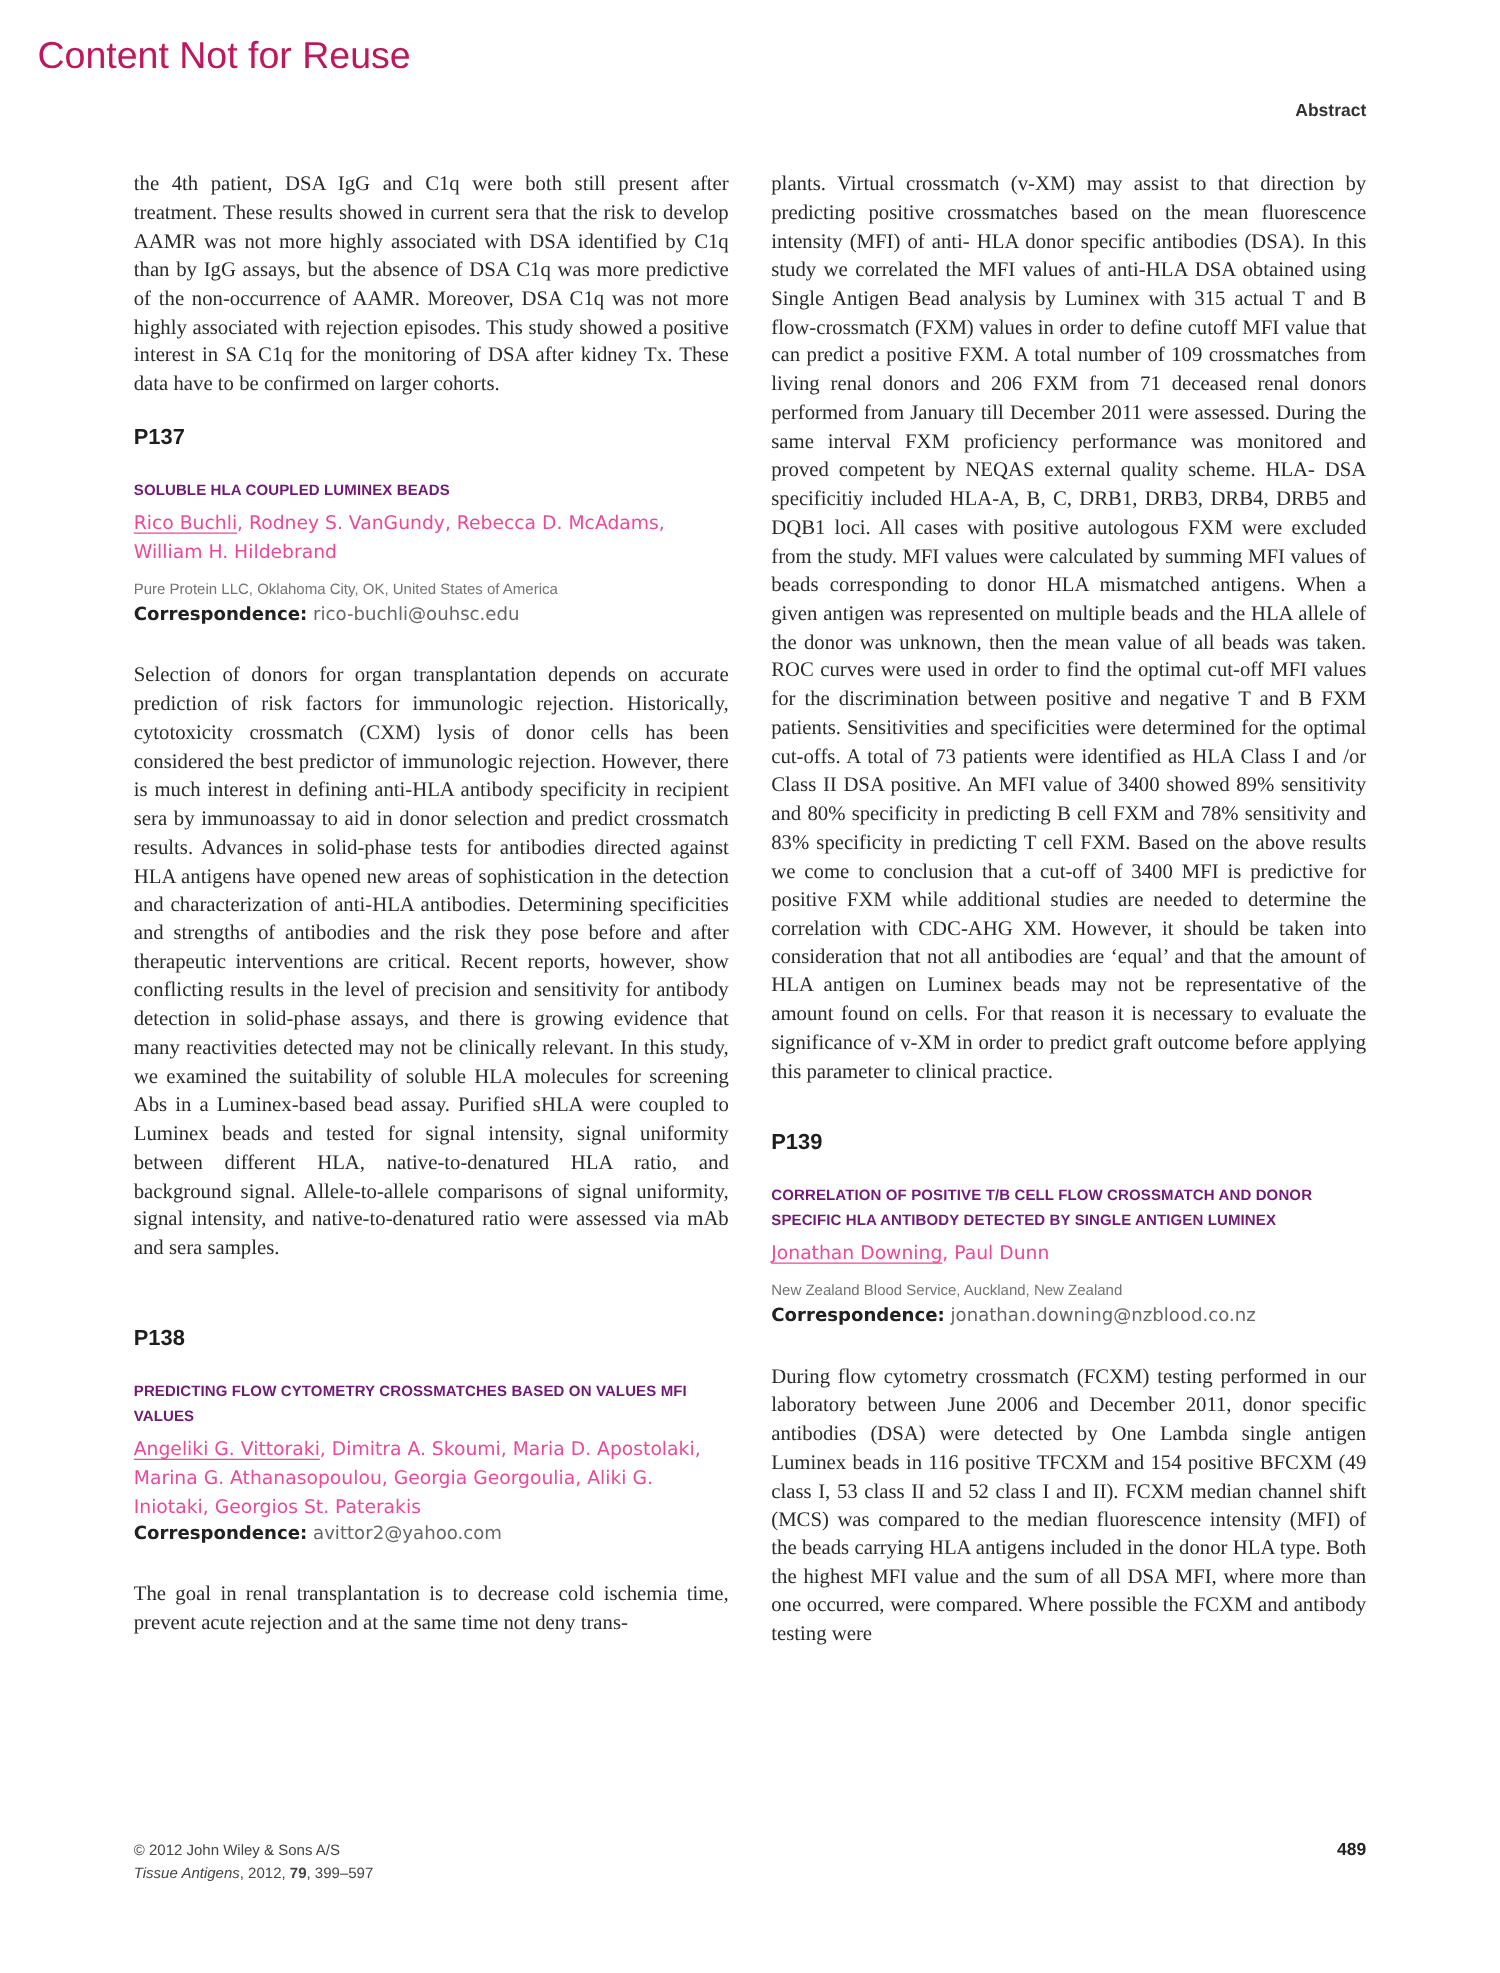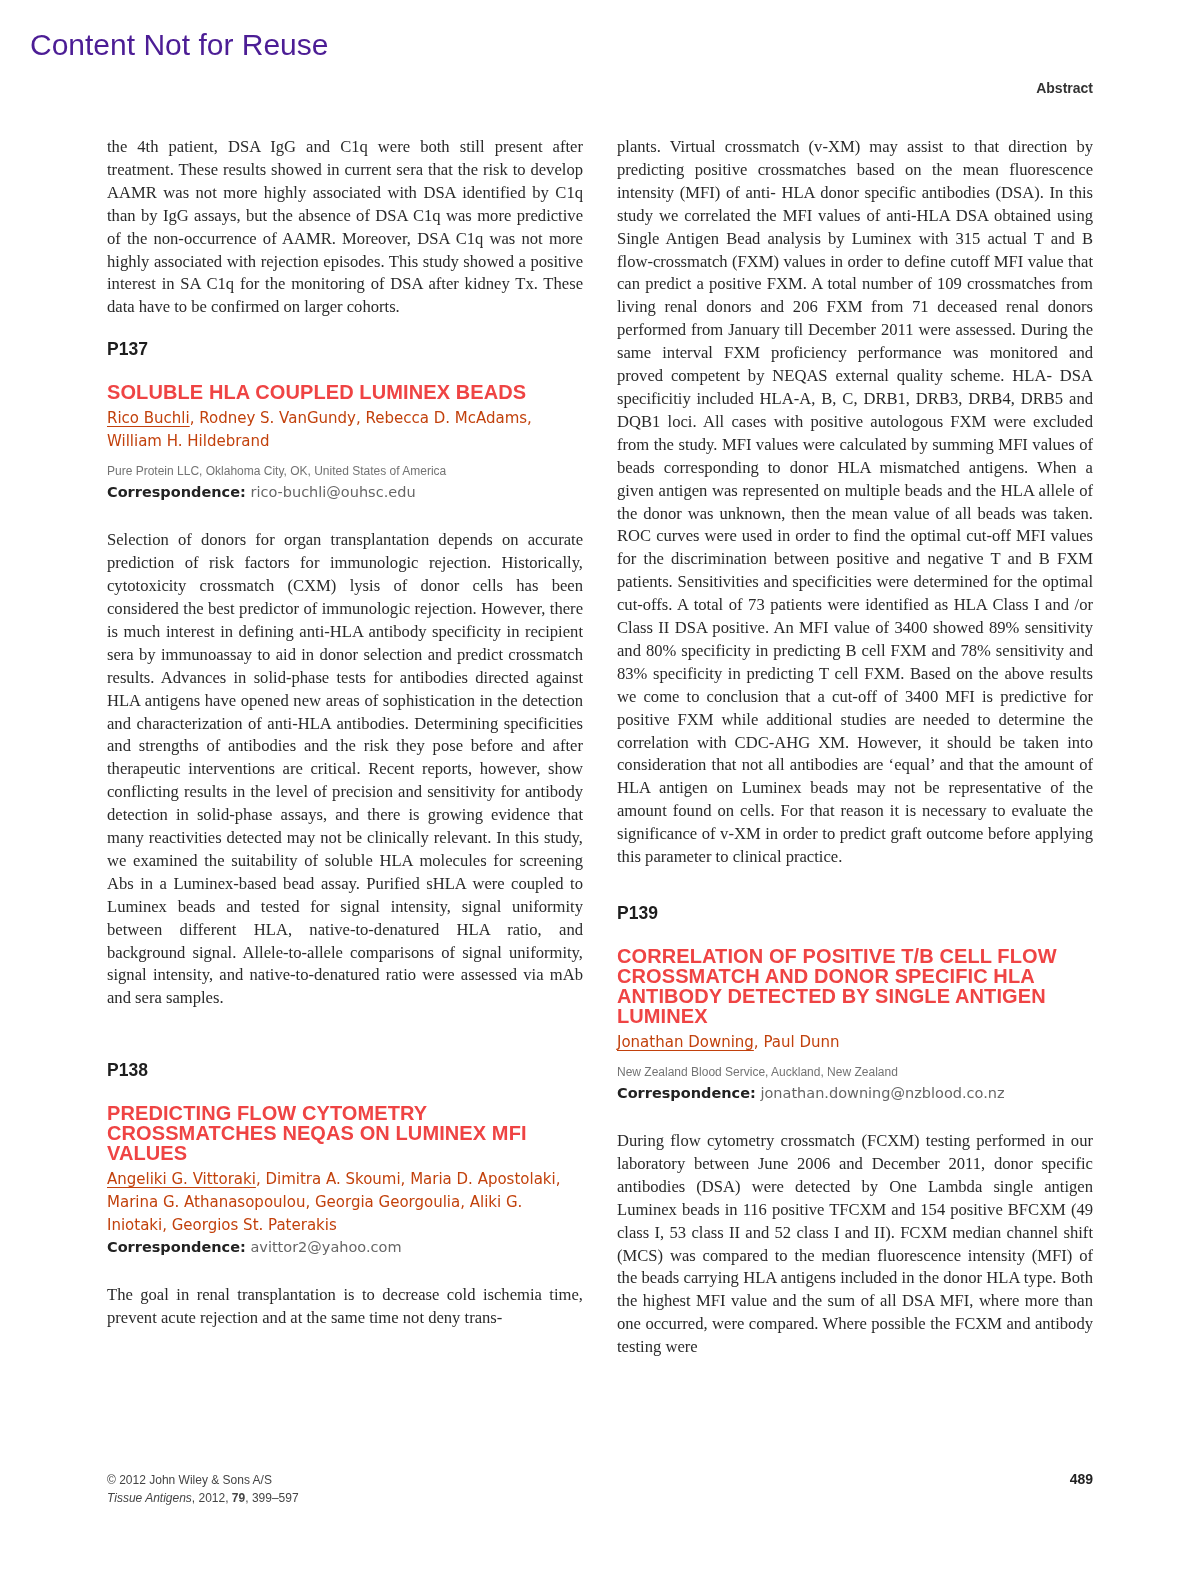--- a/index.html
+++ b/index.html
@@ -1,42 +1,42 @@
 <!DOCTYPE html>
 <html><head>
 <meta charset="utf-8">
 <style>
   html, body { margin: 0; padding: 0; background: #ffffff; }
   body { width: 1200px; height: 1578px; position: relative; overflow: hidden; color: #222; }
   .watermark {
     position: absolute; left: 30px; top: 28px;
-    font-family: "Liberation Sans", sans-serif; font-size: 30px; color: #4c1d95;
+    font-family: "Liberation Sans", sans-serif; font-size: 30px; color: #be185d;
   }
   .running-head {
     position: absolute; right: 107px; top: 80px;
     font-family: "Liberation Sans", sans-serif; font-size: 14px; font-weight: bold; color: #333;
   }
   .col { position: absolute; top: 136px; width: 476px; }
   .col.left { left: 107px; }
   .col.right { left: 617px; }
   .body-text {
     font-family: "Liberation Serif", serif; font-size: 16.6px; line-height: 22.9px;
     text-align: justify; color: #2a2a2a; margin: 0;
     hyphens: auto;
   }
   .abs-id {
     font-family: "Liberation Sans", sans-serif; font-weight: bold; font-size: 17.5px; color: #1e1e1e;
     margin: 0;
   }
   .abs-title {
-    font-family: "Liberation Sans", sans-serif; font-weight: bold; font-size: 20px; line-height: 20px;
-    color: #ef4444; margin: 0; letter-spacing: 0.1px;
+    font-family: "Liberation Sans", sans-serif; font-weight: bold; font-size: 12px; line-height: 20px;
+    color: #701a75; margin: 0; letter-spacing: 0.1px;
   }
   .authors {
-    font-family: "DejaVu Sans", sans-serif; font-size: 15px; line-height: 23px; color: #c2410c; margin: 0;
+    font-family: "DejaVu Sans", sans-serif; font-size: 15px; line-height: 23px; color: #ec4899; margin: 0;
   }
   .authors .presenter { text-decoration: underline; text-underline-offset: 3px; }
   .affil {
     font-family: Liberation Sans, sans-serif; font-size: 12px; line-height: 21px; color: #737373; margin: 0;
   }
   .corr {
     font-family: "DejaVu Sans", sans-serif; font-size: 14.5px; line-height: 21px; color: #666; margin: 0;
   }
   .corr .corr-label { font-weight: bold; color: #222; }
   .footer-left {
@@ -68,21 +68,21 @@
     <p class="affil" style="margin-top:8px;">Pure Protein LLC, Oklahoma City, OK, United States of America</p>
     <p class="corr">
       <span class="corr-label">Correspondence:</span>
       <span>rico-buchli@ouhsc.edu</span>
     </p>
     <p class="body-text" style="margin-top:26px;">Selection of donors for organ transplantation depends on accurate prediction of risk factors for immunologic rejection. Historically, cytotoxicity crossmatch (CXM) lysis of donor cells has been considered the best predictor of immunologic rejection. However, there is much interest in defining anti-HLA antibody specificity in recipient sera by immunoassay to aid in donor selection and predict crossmatch results. Advances in solid-phase tests for antibodies directed against HLA antigens have opened new areas of sophistication in the detection and characterization of anti-HLA antibodies. Determining specificities and strengths of antibodies and the risk they pose before and after therapeutic interventions are critical. Recent reports, however, show conflicting results in the level of precision and sensitivity for antibody detection in solid-phase assays, and there is growing evidence that many reactivities detected may not be clinically relevant. In this study, we examined the suitability of soluble HLA molecules for screening Abs in a Luminex-based bead assay. Purified sHLA were coupled to Luminex beads and tested for signal intensity, signal uniformity between different HLA, native-to-denatured HLA ratio, and background signal. Allele-to-allele comparisons of signal uniformity, signal intensity, and native-to-denatured ratio were assessed via mAb and sera samples.</p>
   </div>
 
   <div style="margin-top:50px;">
     <p class="abs-id">P138</p>
-    <p class="abs-title" style="margin-top:22px;">PREDICTING FLOW CYTOMETRY CROSSMATCHES NEQAS ON LUMINEX MFI VALUES</p>
+    <p class="abs-title" style="margin-top:22px;">PREDICTING FLOW CYTOMETRY CROSSMATCHES BASED ON VALUES MFI VALUES</p>
     <p class="authors" style="margin-top:5px;">
       <span class="presenter">Angeliki G. Vittoraki</span><span>, Dimitra A. Skoumi, Maria D. Apostolaki, Marina G. Athanasopoulou, Georgia Georgoulia, Aliki G. Iniotaki, Georgios St. Paterakis</span>
     </p>
     <p class="corr">
       <span class="corr-label">Correspondence:</span>
       <span>avittor2@yahoo.com</span>
     </p>
     <p class="body-text" style="margin-top:26px;">The goal in renal transplantation is to decrease cold ischemia time, prevent acute rejection and at the same time not deny trans-</p>
   </div>
 </div>

